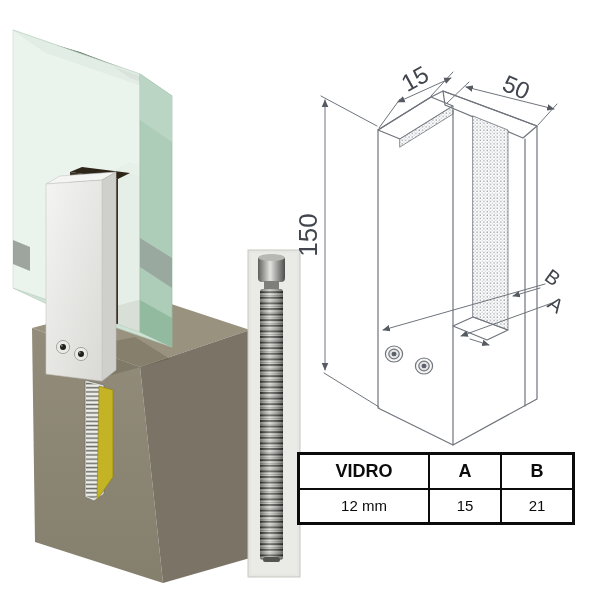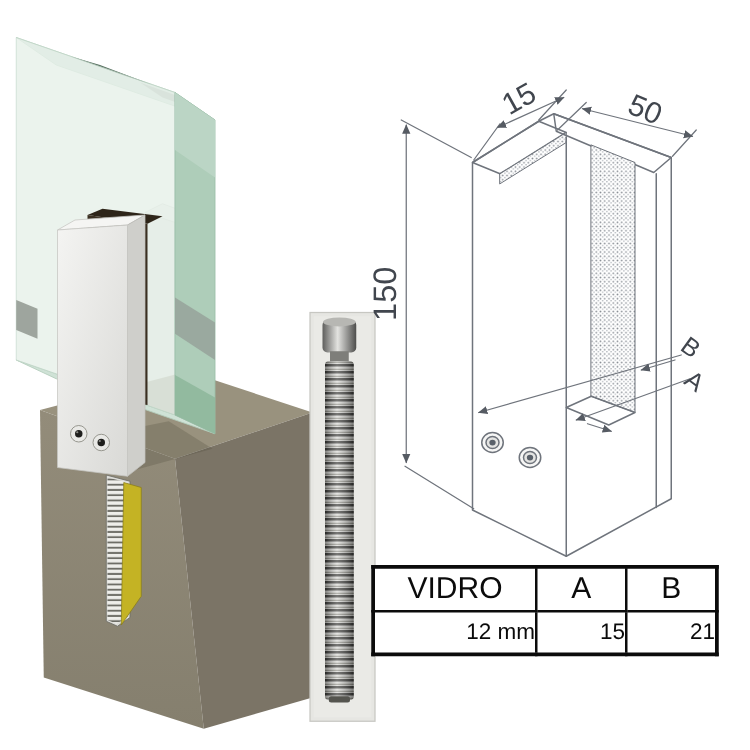--- a/index.html
+++ b/index.html
@@ -11,22 +11,22 @@
   
   #spec-table{
     position:absolute;left:297px;top:452px;width:268px;height:70px;
     border-collapse:collapse;table-layout:fixed;background:#ffffff;
   }
   #spec-table td,#spec-table th{
     border:2.5px solid #0b0b0b;text-align:center;vertical-align:middle;
     font-family:"Liberation Sans",sans-serif;color:#0b0b0b;padding:0;
   }
   #spec-table{border:3px solid #0b0b0b;}
-  #spec-table th{font-size:24px;font-weight:normal;}
-  #spec-table td{font-size:18px;font-weight:normal;text-align:right;}
+  #spec-table th{font-size:18px;font-weight:bold;}
+  #spec-table td{font-size:15px;font-weight:normal;}
   .col-vidro{width:128px;} .col-a{width:70px;} .col-b{width:70px;}
   tr{height:35px;}
 </style>
 </head>
 <body>
 
 <div id="canvas">
 
 <svg id="scene" width="600" height="600" viewBox="0 0 600 600">
   <defs>

